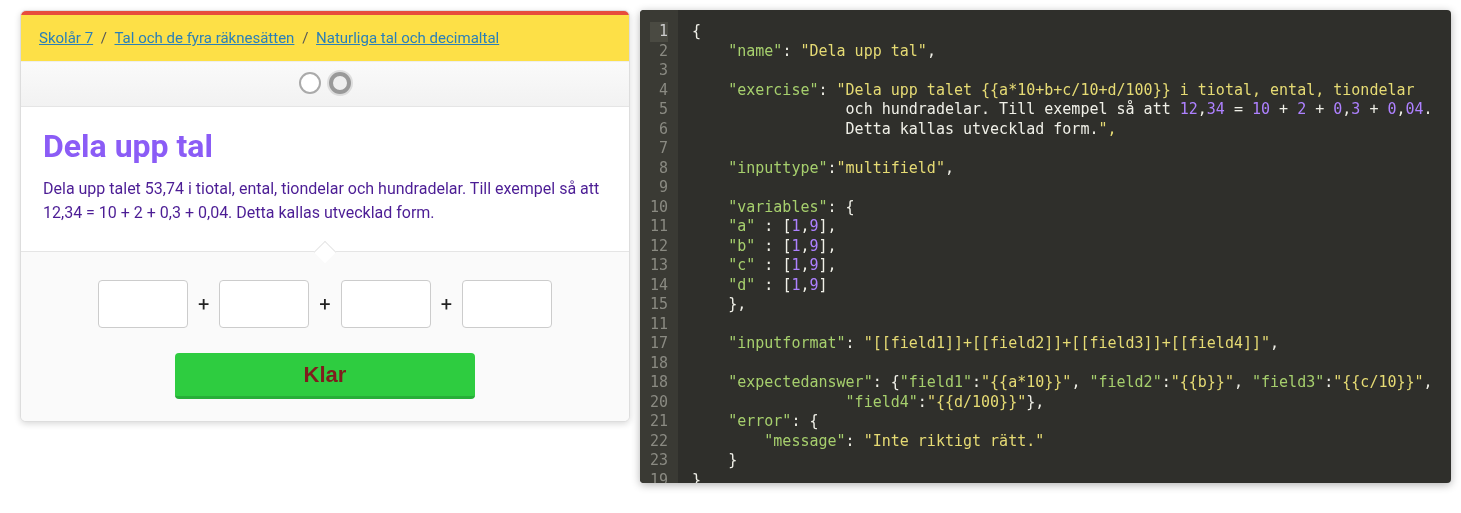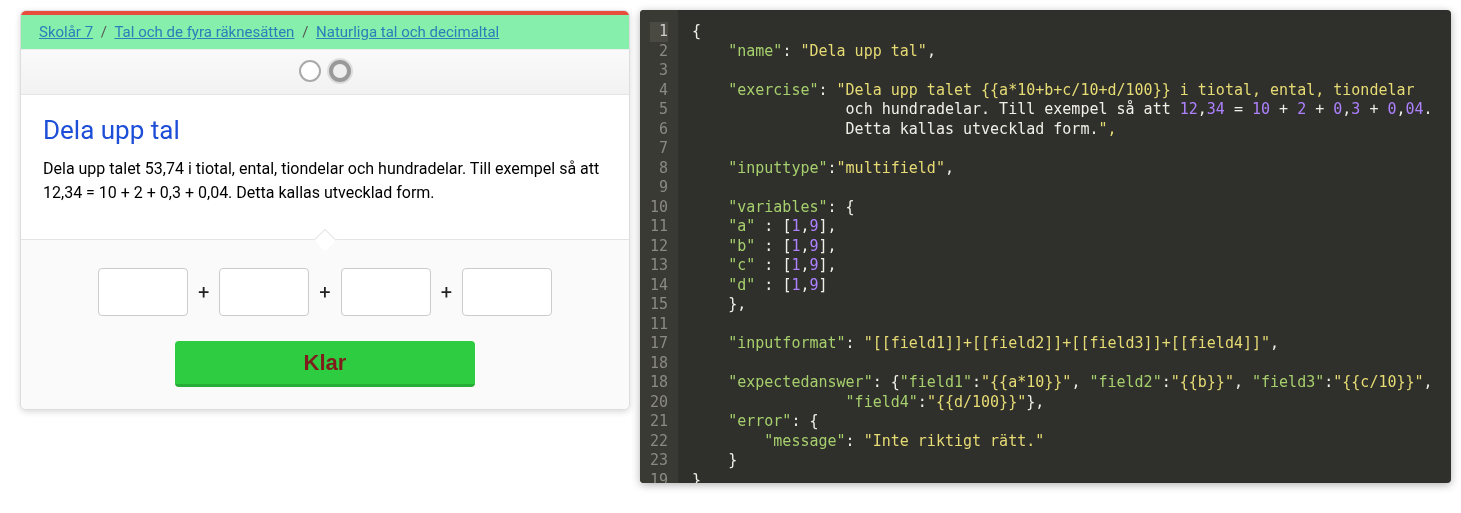--- a/index.html
+++ b/index.html
@@ -20,24 +20,24 @@
       border-radius: 6px;
       background: #fff;
       overflow: hidden;
       box-shadow: 0 2px 6px rgba(0,0,0,0.15);
     }
     .top-border {
       height: 4px;
       background: #e74c3c;
     }
     .breadcrumb {
-      padding: 8px 18px;
+      padding: 14px 18px;
       font-size: 15px;
       color: #555;
-      background: #86efac;
+      background: #fde047;
       border-bottom: 1px solid #eee;
     }
     .breadcrumb a {
       color: #2a7fb8;
     }
     .breadcrumb .sep {
       color: #555;
       margin: 0 4px;
     }
     .progress-dots {
@@ -57,30 +57,30 @@
     }
     .dot.active {
       border: 4px solid #999;
       background: #eee;
       box-shadow: 0 0 0 2px rgba(0,0,0,0.1);
     }
     .content {
       padding: 20px 22px 10px;
     }
     .title {
-      font-size: 26px;
-      font-weight: 400;
-      color: #1d4ed8;
+      font-size: 32px;
+      font-weight: 700;
+      color: #8b5cf6;
       margin-bottom: 12px;
     }
     .desc {
       font-size: 16px;
-      color: #000000;
+      color: #4c1d95;
       line-height: 1.5;
-      margin-bottom: 24px;
+      margin-bottom: 16px;
     }
     .answer-area-wrap {
       position: relative;
       border-top: 1px solid #e5e5e5;
       background: #fafafa;
       padding: 28px 22px 22px;
     }
     .answer-arrow {
       position: absolute;
       top: -8px;

